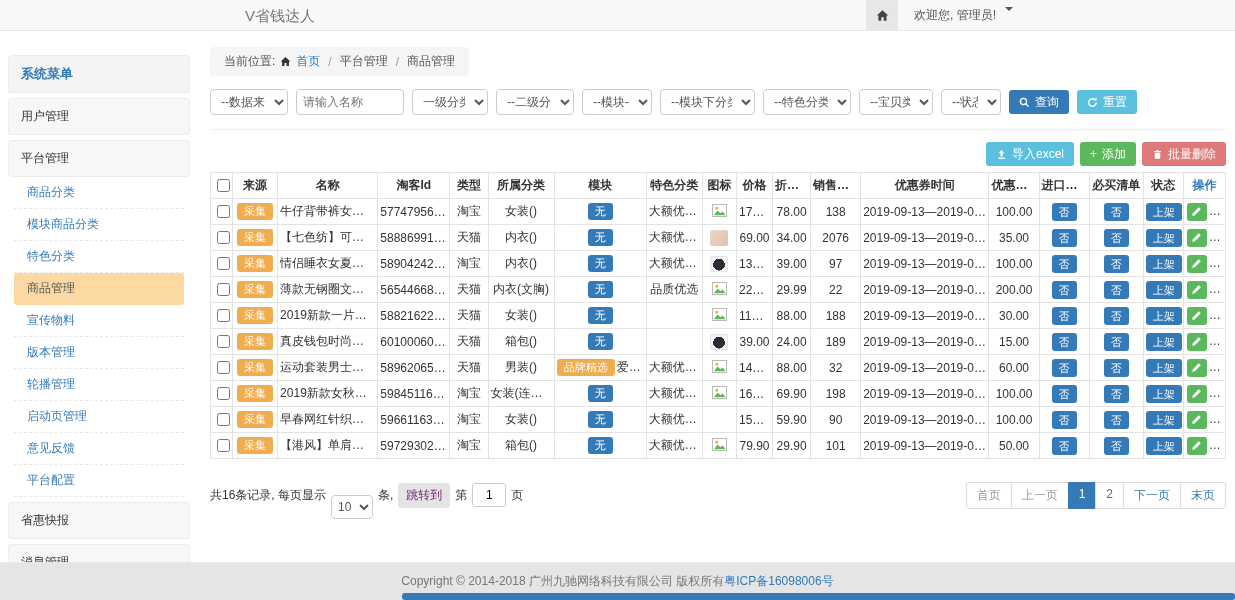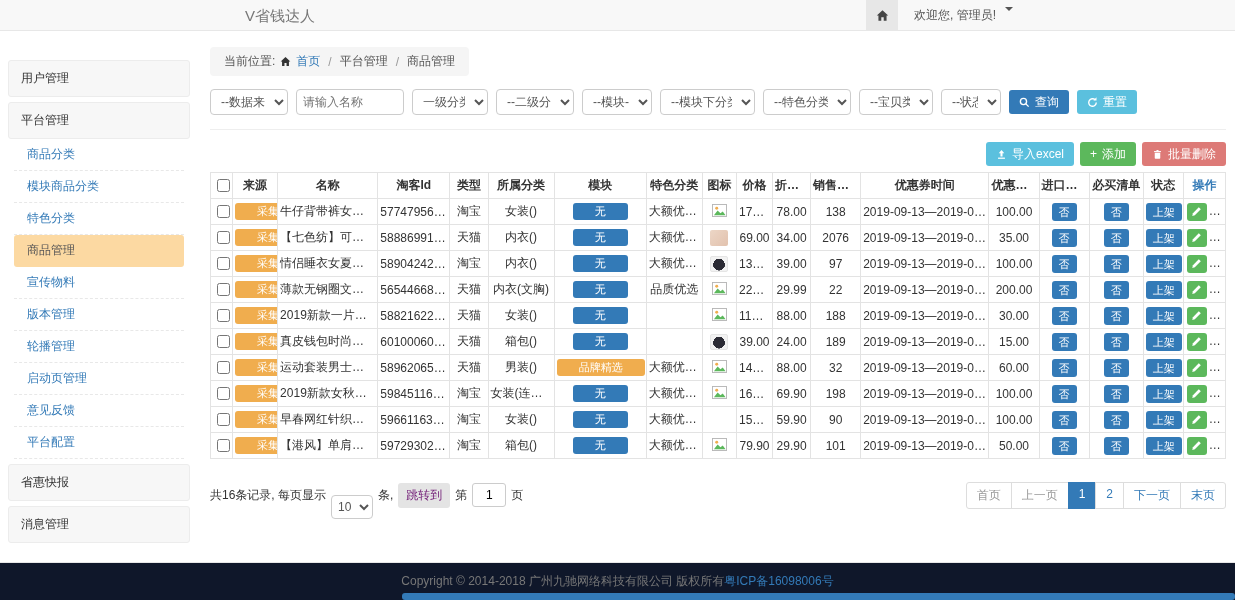--- a/index.html
+++ b/index.html
@@ -33,21 +33,21 @@
   .actions-row { margin-top:12px; display:flex; justify-content:flex-end; gap:6px; }
   .btn { display:inline-flex; align-items:center; gap:5px; border:none; border-radius:3px; color:#fff; font-size:12px; padding:4px 10px; cursor:pointer; font-family:inherit; line-height:16px; }
   .bg-primary { background:#337ab7; } .bg-info { background:#5bc0de; }
   .bg-green { background:#5cb85c; } .bg-red { background:#d9534f; }
   .bg-danger-light { background:#dd7a77; }
   
   table { margin-top:6px; width:100%; border-collapse:collapse; table-layout:fixed; }
   th,td { border:1px solid #e3e3e3; padding:3px 2px; text-align:center; font-size:12px; height:26px; overflow:hidden; white-space:nowrap; text-overflow:ellipsis; }
   th { font-weight:bold; color:#333; background:#fff; }
   th.op-col { color:#337ab7; }
-  .badge { display:inline-block; color:#fff; border-radius:3px; font-size:11px; padding:1px 22px; line-height:15px; }
+  .badge { display:inline-block; color:#fff; border-radius:3px; font-size:11px; padding:1px 7px; line-height:15px; }
   .bg-orange { background:#f0ad4e; }
   .bg-blue { background:#337ab7; }
   .btn-xs { display:inline-block; color:#fff; border-radius:3px; font-size:11px; padding:2px 7px; background:#337ab7; cursor:pointer; line-height:14px; }
   .msuf { margin-left:2px; color:#333; }
   .op { display:inline-flex; align-items:center; justify-content:center; width:20px; height:18px; border-radius:3px; cursor:pointer; margin:0 1px; vertical-align:middle; }
   .thumb { display:inline-block; width:18px; height:16px; border-radius:2px; vertical-align:middle; }
   .thumb.beige { background:linear-gradient(135deg,#ecd6c6,#e2c2ae); }
   .thumb.dark { background:radial-gradient(circle at 50% 55%, #2b2b35 52%, #f2f2f2 53%); border:1px solid #e5e5e5; }
   
   .pager-row { margin-top:12px; display:flex; justify-content:space-between; align-items:center; }
@@ -55,21 +55,21 @@
   .pager-left select { height:24px; padding:1px 2px;margin-top:24px; }
   .jump-btn { background:#e4e4e4; border-radius:3px; padding:4px 8px; color:#701a75; cursor:pointer; }
   .jump-input { width:34px; height:24px; border:1px solid #ccc; border-radius:3px; text-align:center; font-size:12px; font-family:inherit; }
   .pager-right { display:flex; }
   .pg-item { border:1px solid #ddd; background:#fff; color:#337ab7; padding:4px 10px; margin-left:-1px; cursor:pointer; text-decoration:none; font-size:12px; }
   .pg-item:first-child { border-radius:3px 0 0 3px; margin-left:0; }
   .pg-item:last-child { border-radius:0 3px 3px 0; }
   .pg-item.muted { color:#999; }
   .pg-item.active { background:#337ab7; border-color:#337ab7; color:#fff; }
   
-  .footer { position:absolute; left:0; right:0; bottom:0; height:38px; background:#0f172a; border-top:1px solid #e7e7e7; display:flex; align-items:center; justify-content:center; color:#777; }
+  .footer { position:absolute; left:0; right:0; bottom:0; height:38px; background:#e5e5e5; border-top:1px solid #e7e7e7; display:flex; align-items:center; justify-content:center; color:#777; }
   .footer a { color:#337ab7; text-decoration:none; }
   .hscroll { position:absolute; left:402px; right:0; bottom:0; height:7px; background:#337ab7; border-radius:3px; z-index:5; cursor:pointer; }
 </style>
 </head>
 <body>
 
 <div class="topbar">
   <span class="brand">V省钱达人</span>
   <div class="topbar-right">
     <span class="home-box">
@@ -78,20 +78,21 @@
         </svg>
     </span>
     <span class="welcome">
       <span>欢迎您, 管理员!</span>
       <span class="caret"></span>
     </span>
   </div>
 </div>
 
 <div class="sidebar">
+  <div class="sb-title">系统菜单</div>
   <div id="sb-menu">
       <div class="sb-group">用户管理</div>
       <div class="sb-group">平台管理</div>
       <div class="sb-sub">商品分类</div>
       <div class="sb-sub">模块商品分类</div>
       <div class="sb-sub">特色分类</div>
       <div class="sb-sub active">商品管理</div>
       <div class="sb-sub">宣传物料</div>
       <div class="sb-sub">版本管理</div>
       <div class="sb-sub">轮播管理</div>

